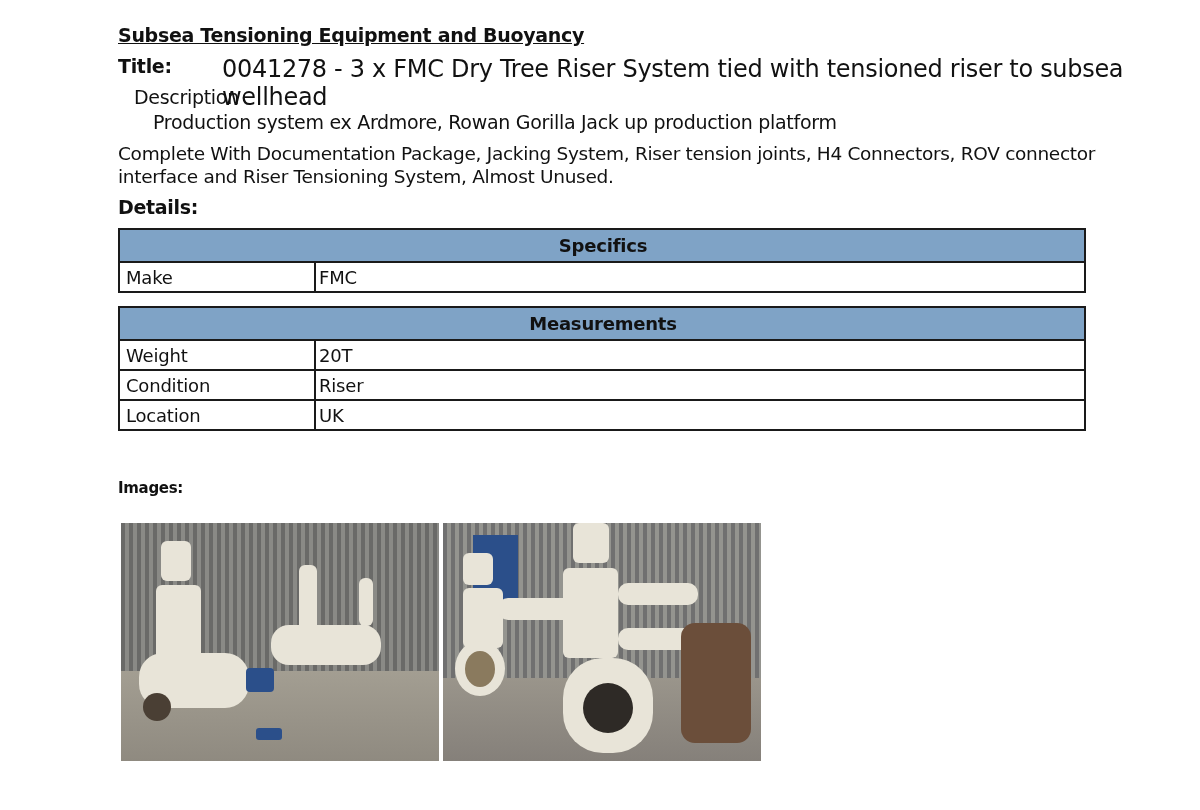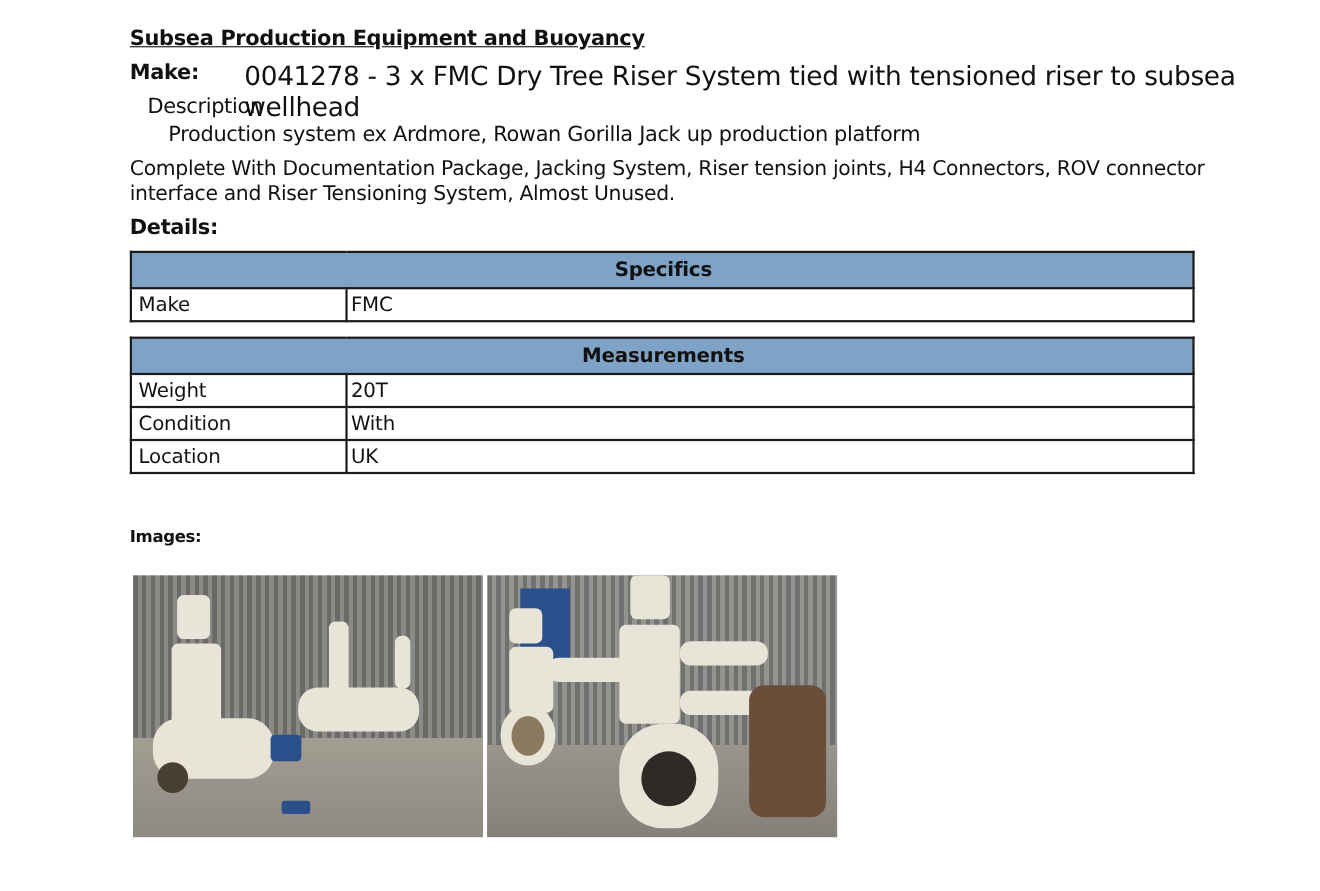--- a/index.html
+++ b/index.html
@@ -50,23 +50,23 @@
         linear-gradient(180deg, rgba(0,0,0,0) 65%, #9a958b 65%, #85807a 100%),
         repeating-linear-gradient(90deg, #707070 0 4px, #94948f 4px 8px);
     }
     .shape { position: absolute; background: #e8e4d8; border-radius: 6px; }
     .dark { position: absolute; background: #4a3f34; border-radius: 50%; }
     .blue { position: absolute; background: #2b4f8a; }
   </style>
 </head>
 <body>
 
-<div class="abs heading">Subsea Production Equipment and Buoyancy</div>
+<div class="abs heading">Subsea Tensioning Equipment and Buoyancy</div>
 
-<div class="abs title-label">Make:</div>
+<div class="abs title-label">Title:</div>
 <div class="abs title-value">0041278 - 3 x FMC Dry Tree Riser System tied with tensioned riser to subsea wellhead</div>
 
 <div class="abs desc-label">Description</div>
 <div class="abs desc-line1">Production system ex Ardmore, Rowan Gorilla Jack up production platform</div>
 <div class="abs desc-para2">Complete With Documentation Package, Jacking System, Riser tension joints, H4 Connectors, ROV connector interface and Riser Tensioning System, Almost Unused.</div>
 
 <div class="abs details-label">Details:</div>
 
 <table class="spec" style="top:228px;">
   <tbody>
@@ -84,21 +84,21 @@
   <tbody>
       <tr>
     <th colspan="2">Measurements</th>
   </tr>
   <tr>
     <td class="k">Weight</td>
     <td class="v">20T</td>
   </tr>
   <tr>
     <td class="k">Condition</td>
-    <td class="v">With</td>
+    <td class="v">Riser</td>
   </tr>
   <tr>
     <td class="k">Location</td>
     <td class="v">UK</td>
   </tr>
 </tbody>
   </table>
 
 <div class="abs images-label">Images:</div>
 

